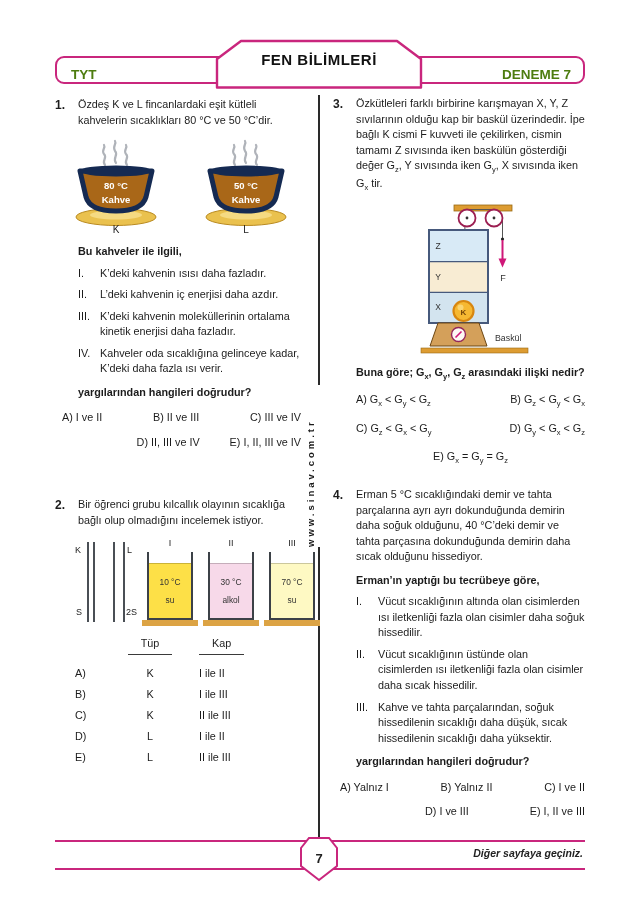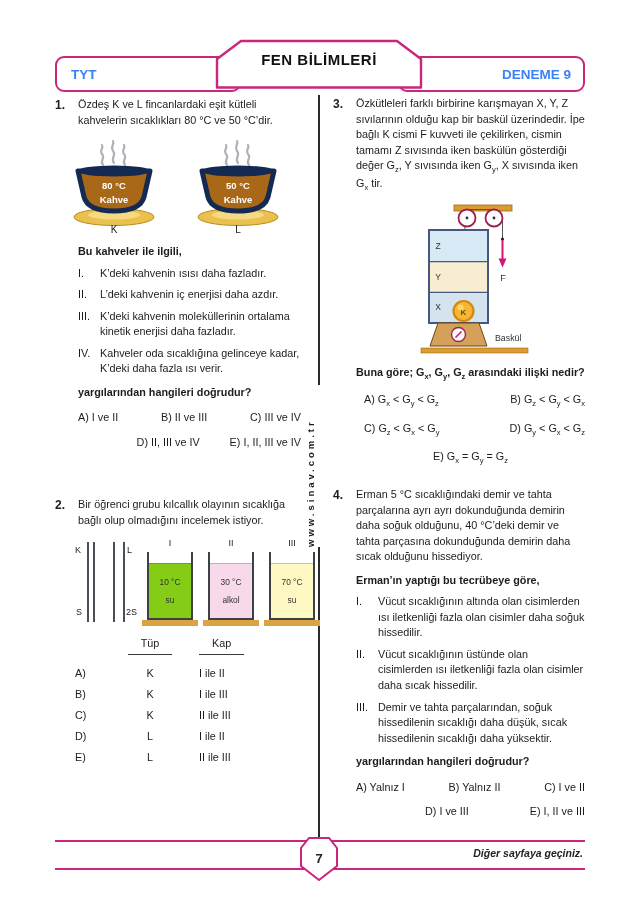--- a/index.html
+++ b/index.html
@@ -1,21 +1,21 @@
 <!DOCTYPE html>
 <html><head>
 <meta charset="utf-8">
 <style>
   * { margin:0; padding:0; box-sizing:border-box; }
   html,body { background:#ececec; }
   body { font-family:"Liberation Sans", sans-serif; }
   .page { position:relative; width:638px; height:900px; margin:0 auto; background:#ffffff; color:#1c1c1c; overflow:hidden; }
 
   
-  .hdr-box { position:absolute; height:36px; border:2px solid #c9267d; border-radius:9px; background:#fff; display:flex; align-items:center; font-weight:bold; font-size:13.5px; color:#3b82f6; z-index:1; }
+  .hdr-box { position:absolute; height:28px; border:2px solid #c9267d; border-radius:9px; background:#fff; display:flex; align-items:flex-end; font-weight:bold; font-size:13.5px; color:#4d7c0f; z-index:1; }
   .hdr-left { left:55px; top:56px; width:186px; padding-left:14px; }
   .hdr-right { left:398px; top:56px; width:187px; justify-content:flex-end; padding-right:12px; }
   .banner-wrap { position:absolute; left:215px; top:39px; width:208px; height:50px; z-index:2; }
   .banner-wrap svg { position:absolute; left:0; top:0; }
   .banner-title { position:absolute; left:0; top:12px; width:100%; text-align:center; font-weight:bold; font-size:15px; letter-spacing:.5px; color:#111; }
 
   
   .vline { position:absolute; left:318px; width:1.6px; background:#2a2a2a; }
   .vline.seg1 { top:95px; height:290px; }
   .vline.seg2 { top:547px; height:291px; }
@@ -26,26 +26,26 @@
   .q1 { left:55px; top:97px;  width:246px; }
   .q2 { left:55px; top:497px; width:246px; }
   .q3 { left:333px; top:96px; width:252px; }
   .q4 { left:333px; top:487px; width:252px; }
   .qhead { display:flex; gap:9px; }
   .qnum { font-weight:bold; font-size:12px; min-width:14px; }
   .bold { font-weight:bold; }
   .lead { font-weight:bold; margin:8px 0 6px 23px; }
   .prompt { font-weight:bold; margin:8px 0 6px 23px; }
   .stmt { display:grid; grid-template-columns:22px 1fr; margin:0 0 6px 23px; }
-  .opts-row { display:flex; justify-content:space-between; margin:10px 0 0 23px; }
+  .opts-row { display:flex; justify-content:space-between; margin:10px 0 0 7px; }
   .opts-row2 { display:flex; justify-content:flex-end; gap:30px; margin:9px 0 0 23px; }
   sub { font-size:7.5px; }
 
   
-  .cups-row { display:flex; gap:20px; padding-left:8px; margin:10px 0 2px 0; }
+  .cups-row { display:flex; justify-content:center; gap:26px; padding-left:8px; margin:10px 0 2px 0; }
   .cup-svg text { font-family:"Liberation Sans",sans-serif; }
 
   
   .exp-row { display:flex; align-items:flex-end; gap:5px; margin:9px 0 4px 18px; }
   .tubes { position:relative; width:64px; height:88px; flex:0 0 auto; font-size:9px; color:#222; }
   .tubes .tl { position:absolute; top:4px; width:1.6px; height:80px; background:#4a4f55; }
   .tubes .lab { position:absolute; }
   .beaker-fig { width:56px; flex:0 0 auto; text-align:center; }
   .beaker-lab { font-size:9px; color:#222; margin-bottom:2px; }
   .vessel { position:relative; width:46px; height:68px; margin:0 auto; border-left:2.4px solid #3c4147; border-right:2.4px solid #3c4147; border-bottom:2.4px solid #3c4147; }
@@ -55,40 +55,40 @@
   
   .tbl { margin:10px 0 0 20px; }
   .tbl-head { display:grid; grid-template-columns:40px 70px 1fr; margin-bottom:8px; }
   .tbl-head span { justify-self:center; border-bottom:1.3px solid #3a3a3a; padding:0 13px 3px; font-weight:normal; }
   .tbl-row { display:grid; grid-template-columns:40px 70px 1fr; line-height:21px; }
   .tbl-row .c2 { text-align:center; }
 
   
   .q3-svg { display:block; margin:7px 0 6px 74px; }
   .q3-svg text { font-family:"Liberation Sans",sans-serif; }
-  .q3-opts .row { display:flex; justify-content:space-between; margin:8px 0 0 31px; line-height:16px; }
+  .q3-opts .row { display:flex; justify-content:space-between; margin:8px 0 0 23px; line-height:16px; }
   .q3-opts .row3 { display:flex; justify-content:center; margin:8px 0 0 23px; }
 
   
   .f-line { position:absolute; left:55px; right:53px; height:1.6px; background:#c9267d; }
   .f-line.l1 { top:840px; } .f-line.l2 { top:868px; }
   .page-badge { position:absolute; left:299px; top:836px; z-index:3; }
   .page-badge text { font-family:"Liberation Sans",sans-serif; }
   .next-note { position:absolute; right:55px; top:847px; font-size:10.5px; font-style:italic; font-weight:bold; color:#222; }
 </style>
 </head>
 <body>
 
 <div class="page">
 
   <div class="hdr-box hdr-left">
     <span>TYT</span>
   </div>
   <div class="hdr-box hdr-right">
-    <span>DENEME 9</span>
+    <span>DENEME 7</span>
   </div>
   <div class="banner-wrap">
     <svg width="208" height="50" viewBox="0 0 208 50">
       <path d="M2,48.5 L2,20 L26,2 L182,2 L206,20 L206,48.5 Z" fill="#ffffff" stroke="#c9267d" stroke-width="2.4" stroke-linejoin="round"></path>
     </svg>
     <div class="banner-title">FEN BİLİMLERİ</div>
   </div>
 
   <div class="vline seg1"></div>
   <div class="vline seg2"></div>
@@ -172,21 +172,21 @@
         <div class="tl" style="left:40px"></div>
         <div class="tl" style="left:50px"></div>
         <span class="lab" style="left:2px;top:6px">K</span>
         <span class="lab" style="left:3px;top:68px">S</span>
         <span class="lab" style="left:54px;top:6px">L</span>
         <span class="lab" style="left:53px;top:68px">2S</span>
       </div>
       <div class="beaker-fig">
         <div class="beaker-lab">I</div>
         <div class="vessel">
-          <div class="liquid" style="background:#84cc16">
+          <div class="liquid" style="background:#fde047">
             <span>10 °C</span>
             <span>su</span>
           </div>
         </div>
         <div class="beaker-base"></div>
       </div>
       <div class="beaker-fig">
         <div class="beaker-lab">II</div>
         <div class="vessel">
           <div class="liquid" style="background:#f7d9e9">
@@ -302,21 +302,21 @@
     <div class="stmt">
         <span>I.</span>
         <span>Vücut sıcaklığının altında olan cisimlerden ısı iletkenliği fazla olan cisimler daha soğuk hissedilir.</span>
       </div>
     <div class="stmt">
         <span>II.</span>
         <span>Vücut sıcaklığının üstünde olan cisimlerden ısı iletkenliği fazla olan cisimler daha sıcak hissedilir.</span>
       </div>
     <div class="stmt">
         <span>III.</span>
-        <span>Demir ve tahta parçalarından, soğuk hissedilenin sıcaklığı daha düşük, sıcak hissedilenin sıcaklığı daha yüksektir.</span>
+        <span>Kahve ve tahta parçalarından, soğuk hissedilenin sıcaklığı daha düşük, sıcak hissedilenin sıcaklığı daha yüksektir.</span>
       </div>
     <div class="prompt">yargılarından hangileri doğrudur?</div>
     <div class="opts-row">
       <span>A) Yalnız I</span>
       <span>B) Yalnız II</span>
       <span>C) I ve II</span>
     </div>
     <div class="opts-row2" style="gap:61px">
       <span>D) I ve III</span>
       <span>E) I, II ve III</span>

